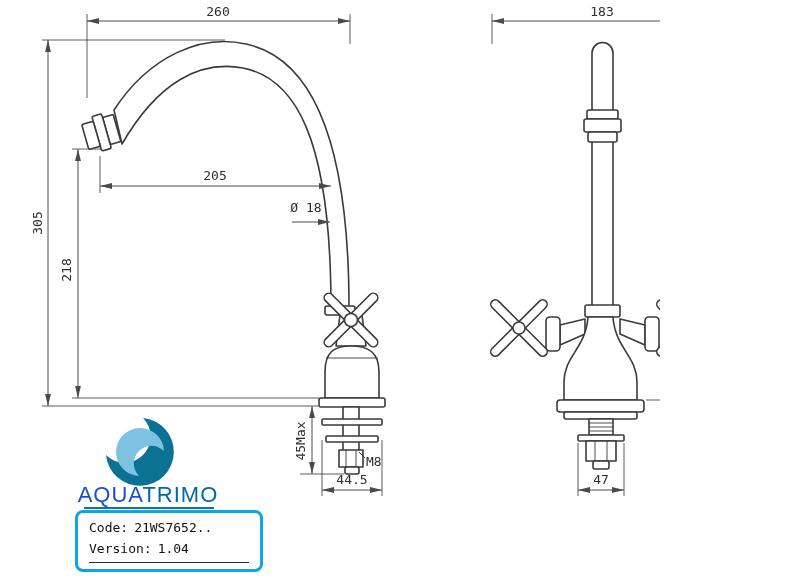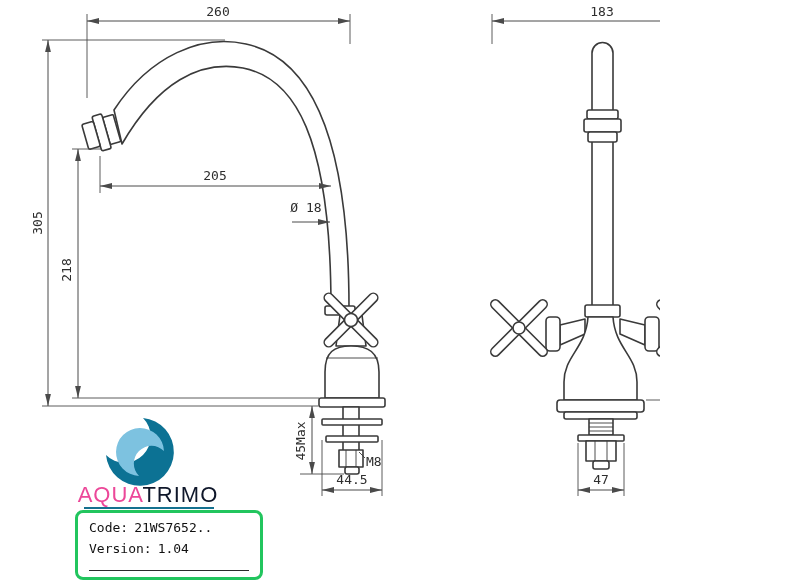--- a/index.html
+++ b/index.html
@@ -13,24 +13,24 @@
   .dl{fill:none;stroke:#4a4a4a;stroke-width:1;marker-start:url(#arr);marker-end:url(#arr);}
   .ldr{fill:none;stroke:#4a4a4a;stroke-width:1;marker-end:url(#arr);}
   .dimtxt{font-family:"DejaVu Sans Mono",monospace;font-size:13px;fill:#2e2e2e;}
   
   .brand-text{position:absolute;left:65px;top:482px;width:166px;text-align:center;
               font-size:22px;letter-spacing:1px;font-weight:400;}
   .brand-underline{position:absolute;left:84px;top:507px;width:130px;height:0;
                    border-top:2px solid #14718f;}
   
   .code-box{position:absolute;left:75px;top:510px;width:160px;background:#fff;
-            border:3px solid #22c55e;border-radius:8px;padding:5px 11px 6px 11px;
+            border:3px solid #0ea5e9;border-radius:8px;padding:5px 11px 6px 11px;
             font-family:"DejaVu Sans Mono",monospace;font-size:13px;color:#111;line-height:1.6;}
   .code-box .row span:first-child{margin-right:6px;}
-  .code-box .underlined{border-bottom:1.5px solid #2b2b2b;padding-bottom:10px;}
+  .code-box .underlined{border-bottom:1.5px solid #2b2b2b;padding-bottom:2px;}
 </style>
 </head>
 <body>
 
 <div class="canvas">
 
   <svg width="800" height="583" viewBox="0 0 800 583">
     <defs>
       <marker id="arr" markerUnits="userSpaceOnUse" markerWidth="12" markerHeight="10" viewBox="0 0 12 10" refX="12" refY="5" orient="auto-start-reverse">
         <path d="M12,5 L0,2.1 L0,7.9 Z" fill="#4a4a4a"></path>
@@ -181,21 +181,21 @@
       </g>
     </g>
 
     <g transform="translate(140,452)">
       <path d="M 3,-34 A 34,34 0 1 1 -34,3 A 17,17 0 0 0 3,-34 Z" fill="#0c7294"></path>
       <path d="M -1,24 A 24,24 0 1 1 24,-1 A 12,12 0 0 0 -1,24 Z" fill="#7dc2e0"></path>
     </g>
   </svg>
 
   <div class="brand-text">
-    <span style="color:#ec4899;">AQUA</span><span style="color:#0f172a;">TRIMO</span>
+    <span style="color:#1d4ed8;">AQUA</span><span style="color:#0369a1;">TRIMO</span>
   </div>
   <div class="brand-underline"></div>
 
   <div class="code-box">
     <div class="row">
       <span>Code:</span><span>21WS7652..</span>
     </div>
     <div class="row underlined">
       <span>Version:</span><span>1.04</span>
     </div>

